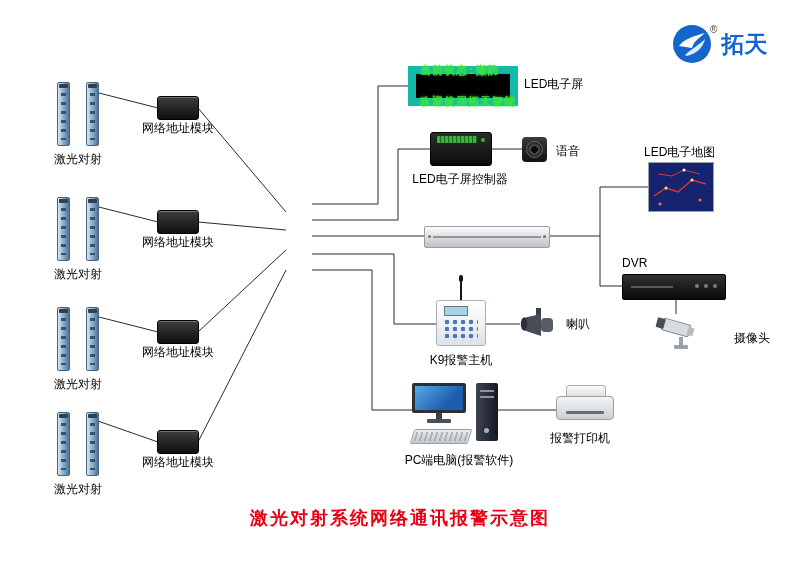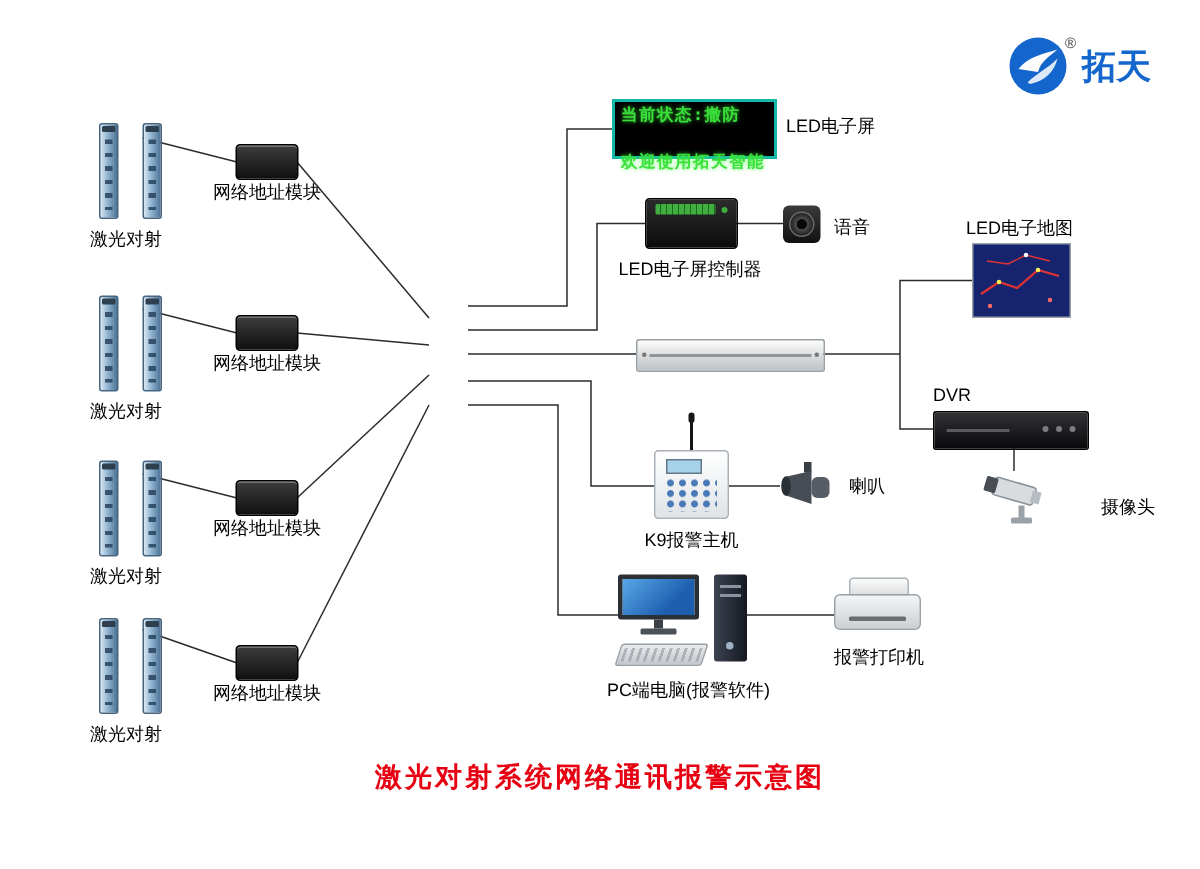--- a/index.html
+++ b/index.html
@@ -4,21 +4,21 @@
 <style>
   html,body{margin:0;padding:0;background:#fff;}
   .canvas{position:relative;width:800px;height:579px;background:#fff;overflow:hidden;
           font-family:"Liberation Sans","DejaVu Sans",sans-serif;color:#000;}
   .wires{position:absolute;left:0;top:0;z-index:1;}
   .dev{position:absolute;z-index:2;}
   .lbl{font-size:12px;color:#000;text-align:center;white-space:nowrap;}
   .flabel{position:absolute;z-index:3;font-size:12px;color:#000;white-space:nowrap;}
 
   
-  .laser-pair{position:absolute;width:60px;display:flex;flex-direction:column;align-items:flex-end;gap:5px;z-index:2;}
+  .laser-pair{position:absolute;width:60px;display:flex;flex-direction:column;align-items:center;gap:5px;z-index:2;}
   .posts{display:flex;gap:16px;justify-content:center;}
   .post{display:block;width:11px;height:62px;border-radius:2px;position:relative;
         background:linear-gradient(90deg,#d9e7f3,#8fb3d0 45%,#4f7396);border:1px solid #48657f;}
   .post::before{content:"";position:absolute;left:1px;right:1px;top:1px;height:4px;background:#2e3f50;border-radius:1px;}
   .post::after{content:"";position:absolute;left:3px;right:3px;top:10px;bottom:5px;
         background:repeating-linear-gradient(180deg,#27425c 0 3px,transparent 3px 9px);opacity:.85;}
 
   
   .module-block{position:absolute;width:84px;display:flex;flex-direction:column;align-items:center;gap:0;z-index:2;}
   .module-box{width:40px;height:22px;background:linear-gradient(180deg,#3d3d3d,#0f0f0f);
@@ -27,22 +27,22 @@
   
   .switch-wrap{position:absolute;width:100px;display:flex;flex-direction:column;align-items:center;gap:4px;z-index:2;}
   .switch-box{width:28px;height:102px;border-radius:3px;position:relative;
         background:linear-gradient(90deg,#0d0d0d,#343434 50%,#050505);border:1px solid #000;}
   .switch-box::before,.switch-box::after{content:"";position:absolute;top:8px;bottom:8px;width:6px;
         background:repeating-linear-gradient(180deg,#b9c2c9 0 2px,transparent 2px 8px);}
   .switch-box::before{left:5px;}
   .switch-box::after{right:5px;opacity:.55;}
 
   
-  .led-screen{position:absolute;width:110px;height:40px;background:#000;border:2px solid #14b8a6;
-        box-sizing:border-box;display:flex;flex-direction:column;gap:18px;padding:2px 4px;z-index:2;}
+  .led-screen{position:absolute;width:110px;height:40px;background:#000;border:8px solid #14b8a6;
+        box-sizing:border-box;display:flex;flex-direction:column;justify-content:center;gap:18px;padding:2px 4px;z-index:2;}
   .led-line{color:var(--led_green,#3ae03a);font-size:11px;font-weight:bold;letter-spacing:1px;white-space:nowrap;
         text-shadow:0 0 3px rgba(70,255,70,.8);font-family:"DejaVu Sans Mono",monospace;line-height:1.2;}
 
   
   .controller{position:absolute;width:60px;height:32px;background:linear-gradient(180deg,#2c2c2c,#0b0b0b);
         border:1px solid #000;border-radius:3px;z-index:2;}
   .controller::before{content:"";position:absolute;top:3px;left:6px;width:40px;height:7px;border-radius:1px;
         background:repeating-linear-gradient(90deg,#3fae3f 0 3px,#1c6b1c 3px 4px);}
   .controller::after{content:"";position:absolute;right:6px;top:5px;width:4px;height:4px;border-radius:50%;background:#3fae3f;}
 
@@ -261,21 +261,21 @@
     <div class="tower"></div>
     <div class="keyboard"></div>
   </div>
   <div class="flabel" style="left:384px;top:452px;width:150px;text-align:center;">PC端电脑(报警软件)</div>
 
   <div class="printer" style="left:556px;top:385px;">
     <i class="pr-top"></i>
     <i class="pr-body"></i>
     <i class="pr-slot"></i>
   </div>
-  <div class="flabel" style="left:550px;top:430px;width:72px;text-align:center;">报警打印机</div>
+  <div class="flabel" style="left:550px;top:430px;width:72px;text-align:left;">报警打印机</div>
 
   <div class="logo" style="left:672px;top:24px;">
     <svg width="40" height="40" viewBox="0 0 40 40">
       <circle cx="20" cy="20" r="19" fill="#1566cc"></circle>
       <path d="M7 22 C13 14, 23 12, 33 9 C26 15, 22 17, 20 24 Z" fill="#ffffff"></path>
       <path d="M13 31 C19 25, 26 22, 33 15 C31 24, 24 30, 15 32 Z" fill="#dce9f8"></path>
     </svg>
     <span class="reg">®</span>
     <span class="brand">拓天</span>
   </div>

